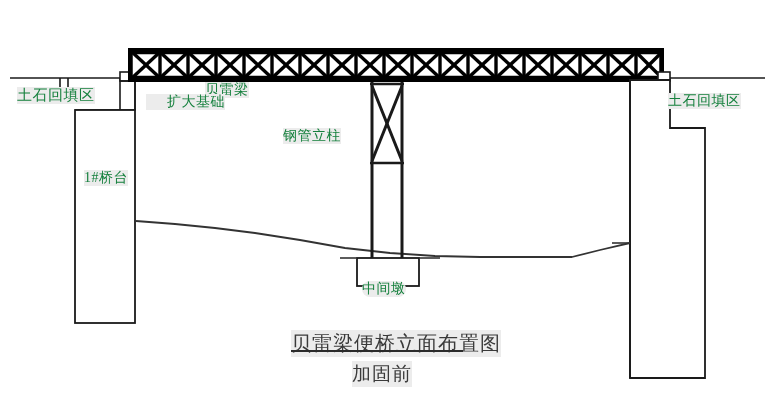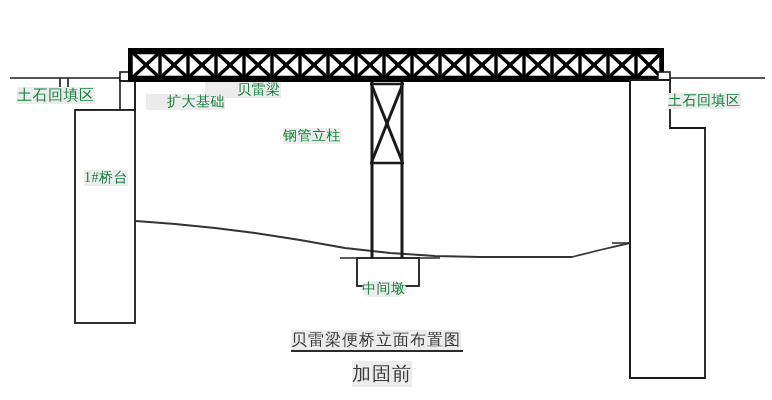--- a/index.html
+++ b/index.html
@@ -35,21 +35,21 @@
     color: #15803d;
     background: #ececec;
     white-space: nowrap;
     line-height: 1.15;
     letter-spacing: 0.5px;
   }
   .lbl-14 { font-size: 14px; }
   .lbl-15 { font-size: 15px; }
   .title-main {
     position: absolute;
-    font-size: 16px;
+    font-size: 20px;
     color: #3a3a3a;
     background: #ececec;
     white-space: nowrap;
     letter-spacing: 1px;
     font-family: "Liberation Serif", "DejaVu Serif", serif;
   }
   .title-rule {
     position: absolute;
     background: #2b2b2b;
     height: 1.5px;
@@ -217,21 +217,21 @@
 
       <line x1="612" y1="243" x2="630" y2="243" stroke="#333333" stroke-width="1.6"></line>
     </g>
 
   </svg>
 
   <div class="label lbl-15" style="left:17px; top:87px;">土石回填区</div>
 
   <div class="label lbl-14" style="left:668px; top:93px;">土石回填区</div>
 
-  <div class="label lbl-14" style="left:205px; top:82px;padding-left:32px;">贝雷梁</div>
+  <div class="label lbl-14" style="left:205px; top:82px;">贝雷梁</div>
 
   <div class="label lbl-14" style="left:146px; top:94px;padding-left:21px;">扩大基础</div>
 
   <div class="label lbl-14" style="left:283px; top:128px;">钢管立柱</div>
 
   <div class="label lbl-14" style="left:84px; top:170px;">1#桥台</div>
 
   <div class="label lbl-14" style="left:362px; top:281px;border-radius:8px;">中间墩</div>
 
   <div class="title-main" style="left:291px; top:330px;">贝雷梁便桥立面布置图</div>

